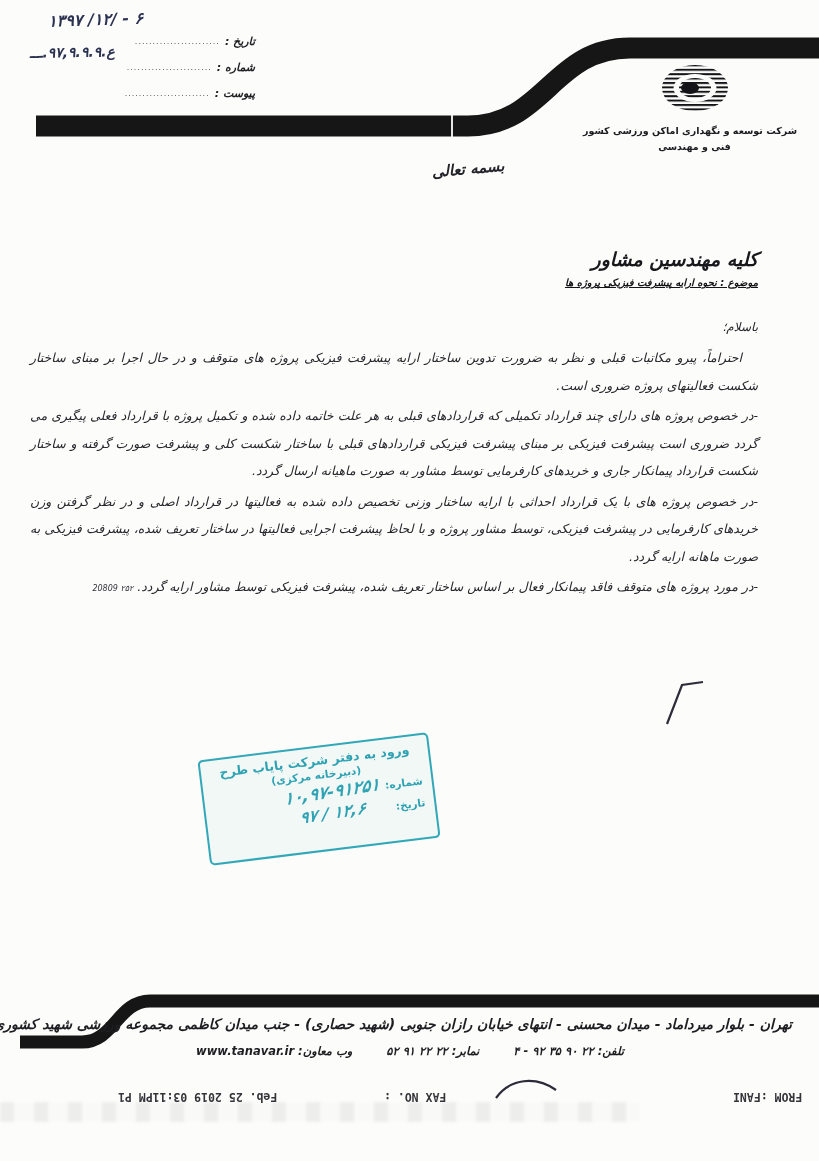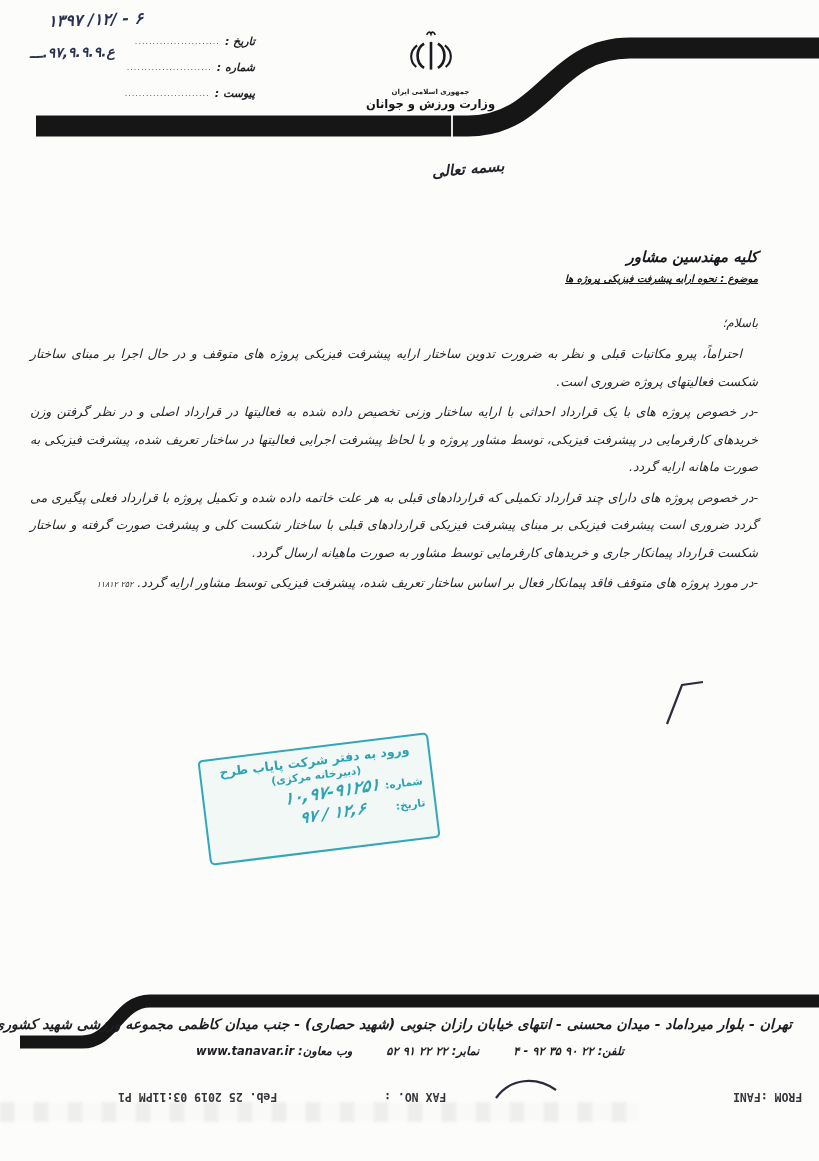--- a/index.html
+++ b/index.html
@@ -27,21 +27,21 @@
   
   .company{left:592px;top:60px;width:205px;text-align:center;direction:rtl;}
   .company .l1{font-size:9.5px;font-weight:bold;color:#1b1b20;margin-top:3px;white-space:nowrap;}
   .company .l2{font-size:9.5px;font-weight:bold;color:#1b1b20;margin-top:5px;}
 
   .besmele{left:408px;top:160px;width:120px;font-size:15px;font-weight:bold;font-style:italic;
            color:#23232b;transform:rotate(-5deg);direction:rtl;text-align:center;}
 
   
   .body-block{left:30px;top:248px;width:728px;direction:rtl;}
-  .recipient{font-size:15px;font-weight:bold;font-style:italic;color:#17171c;margin:0 0 7px 0;}
+  .recipient{font-size:19px;font-weight:bold;font-style:italic;color:#17171c;margin:0 0 7px 0;}
   .subject{font-size:10px;font-weight:bold;font-style:italic;color:#141418;margin:0 0 32px 0;text-decoration:underline;}
   .salutation{font-size:12px;font-style:italic;margin:0 0 10px 0;}
   .para{font-size:12.5px;font-style:italic;line-height:27.5px;margin:0 0 3px 0;
         text-align:justify;text-align-last:right;color:#26262c;}
   .para.first{text-indent:16px;}
   .tiny-note{font-size:8px;letter-spacing:0.5px;color:#33333d;}
 
   
   .sig-wrap{left:100px;top:583px;width:350px;height:115px;}
   .sig-name{position:absolute;left:100px;top:22px;width:170px;text-align:center;
@@ -98,46 +98,48 @@
       <span class="field-label">شماره :</span>
       <span class="field-dots">........................</span>
       <span class="hand hand-number num-ltr">ـــ.۹۷,۹.۹.۹.ع</span>
     </div>
     <div class="field-row">
       <span class="field-label">پیوست :</span>
       <span class="field-dots">........................</span>
     </div>
   </div>
 
-  <div class="abs ministry">
-    <svg width="52" height="56" viewBox="0 0 60 64">
-      <g fill="none" stroke="#1a1a1f" stroke-width="3">
-        <path d="M 30 18 L 30 50"></path>
-        <path d="M 25 10 C 27 6 29 6 30 9 C 31 6 33 6 35 10" stroke-width="2"></path>
-        <path d="M 22 20 C 12 26 12 42 22 48"></path>
-        <path d="M 14 22 C 5 29 5 40 13 47" stroke-width="2.4"></path>
-        <path d="M 38 20 C 48 26 48 42 38 48"></path>
-        <path d="M 46 22 C 55 29 55 40 47 47" stroke-width="2.4"></path>
-      </g>
+
+  <div class="abs company">
+    <svg width="82" height="58" viewBox="0 0 82 58">
+      <defs>
+        <pattern id="stripes" width="6" height="4.4" patternUnits="userSpaceOnUse">
+          <rect width="6" height="2.2" fill="#141418"></rect>
+          <rect y="2.2" width="6" height="2.2" fill="#fcfcfa"></rect>
+        </pattern>
+      </defs>
+      <ellipse cx="41" cy="28" rx="33" ry="23" fill="url(#stripes)"></ellipse>
+      <ellipse cx="41" cy="28" rx="21.5" ry="14" fill="#fcfcfa"></ellipse>
+      <ellipse cx="41" cy="28" rx="16" ry="10" fill="url(#stripes)"></ellipse>
+      <ellipse cx="36" cy="28" rx="9" ry="6" fill="#141418"></ellipse>
     </svg>
-    <div class="country">جمهوری اسلامی ایران</div>
-    <div class="name">وزارت ورزش و جوانان</div>
+    <div class="l1">شرکت توسعه و نگهداری اماکن ورزشی کشور</div>
+    <div class="l2">فنی و مهندسی</div>
   </div>
-
 
   <div class="abs besmele">بسمه تعالی</div>
 
   <div class="abs body-block">
     <p class="recipient">کلیه مهندسین مشاور</p>
     <p class="subject">موضوع : نحوه ارایه پیشرفت فیزیکی پروژه ها</p>
     <p class="salutation">باسلام؛</p>
     <p class="para first">احتراماً، پیرو مکاتبات قبلی و نظر به ضرورت تدوین ساختار ارایه پیشرفت فیزیکی پروژه های متوقف و در حال اجرا بر مبنای ساختار شکست فعالیتهای پروژه ضروری است.</p>
+    <p class="para">-در خصوص پروژه های دارای چند قرارداد تکمیلی که قراردادهای قبلی به هر علت خاتمه داده شده و تکمیل پروژه با قرارداد فعلی پیگیری می گردد ضروری است پیشرفت فیزیکی بر مبنای پیشرفت فیزیکی قراردادهای قبلی با ساختار شکست کلی و پیشرفت صورت گرفته و ساختار شکست قرارداد پیمانکار جاری و خریدهای کارفرمایی توسط مشاور به صورت ماهیانه ارسال گردد.</p>
     <p class="para">-در خصوص پروژه های با یک قرارداد احداثی با ارایه ساختار وزنی تخصیص داده شده به فعالیتها در قرارداد اصلی و در نظر گرفتن وزن خریدهای کارفرمایی در پیشرفت فیزیکی، توسط مشاور پروژه و با لحاظ پیشرفت اجرایی فعالیتها در ساختار تعریف شده، پیشرفت فیزیکی به صورت ماهانه ارایه گردد.</p>
-    <p class="para">-در خصوص پروژه های دارای چند قرارداد تکمیلی که قراردادهای قبلی به هر علت خاتمه داده شده و تکمیل پروژه با قرارداد فعلی پیگیری می گردد ضروری است پیشرفت فیزیکی بر مبنای پیشرفت فیزیکی قراردادهای قبلی با ساختار شکست کلی و پیشرفت صورت گرفته و ساختار شکست قرارداد پیمانکار جاری و خریدهای کارفرمایی توسط مشاور به صورت ماهیانه ارسال گردد.</p>
-    <p class="para"><span>-در مورد پروژه های متوقف فاقد پیمانکار فعال بر اساس ساختار تعریف شده، پیشرفت فیزیکی توسط مشاور ارایه گردد.</span> <span class="tiny-note num-ltr">۱۱۸۱۲ ۲۵۲</span></p>
+    <p class="para"><span>-در مورد پروژه های متوقف فاقد پیمانکار فعال بر اساس ساختار تعریف شده، پیشرفت فیزیکی توسط مشاور ارایه گردد.</span> <span class="tiny-note num-ltr">20809 ۲۵۲</span></p>
   </div>
 
 
   <svg class="abs" style="left:655px;top:672px;" width="60" height="60" viewBox="0 0 60 60">
     <path d="M 12 52 L 27 13 L 48 10" fill="none" stroke="#2c2c3a" stroke-width="2.2"></path>
   </svg>
 
   <div class="abs stamp">
     <div class="s1">ورود به دفتر شرکت پایاب طرح</div>
     <div class="s2">(دبیرخانه مرکزی)</div>

